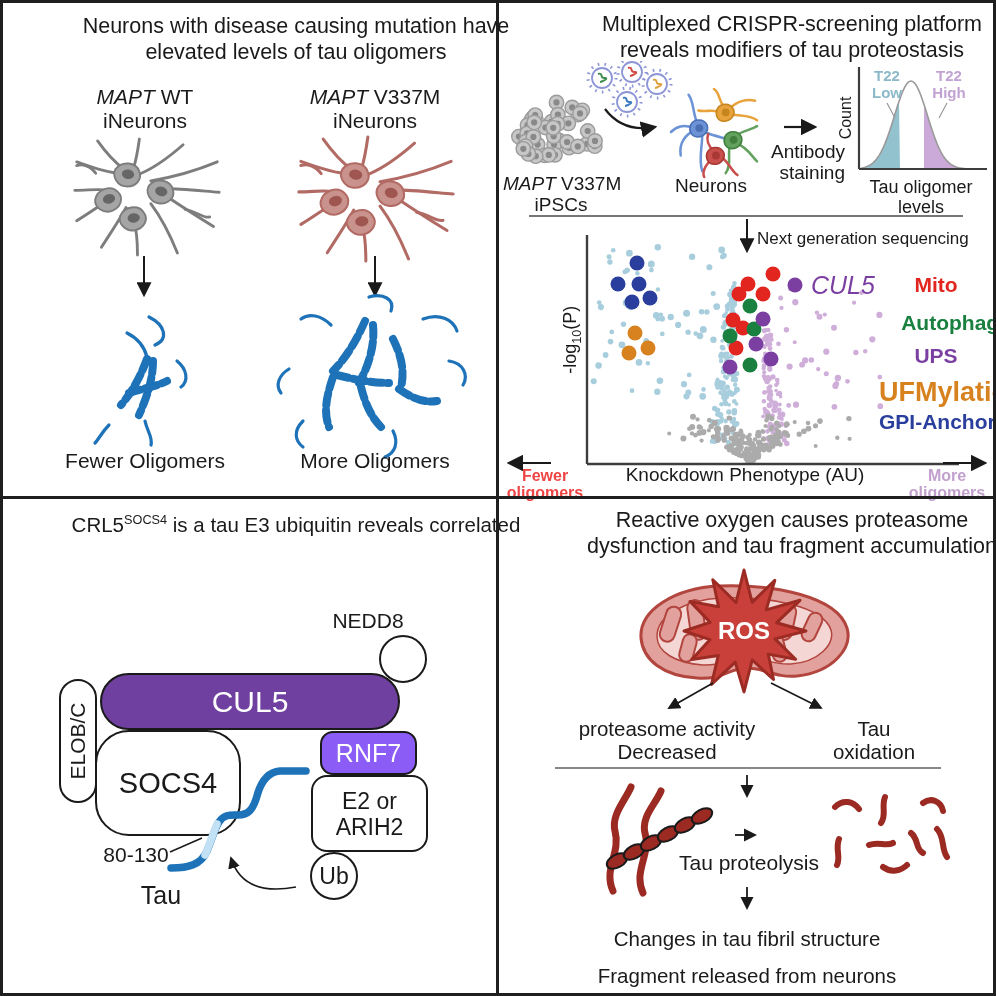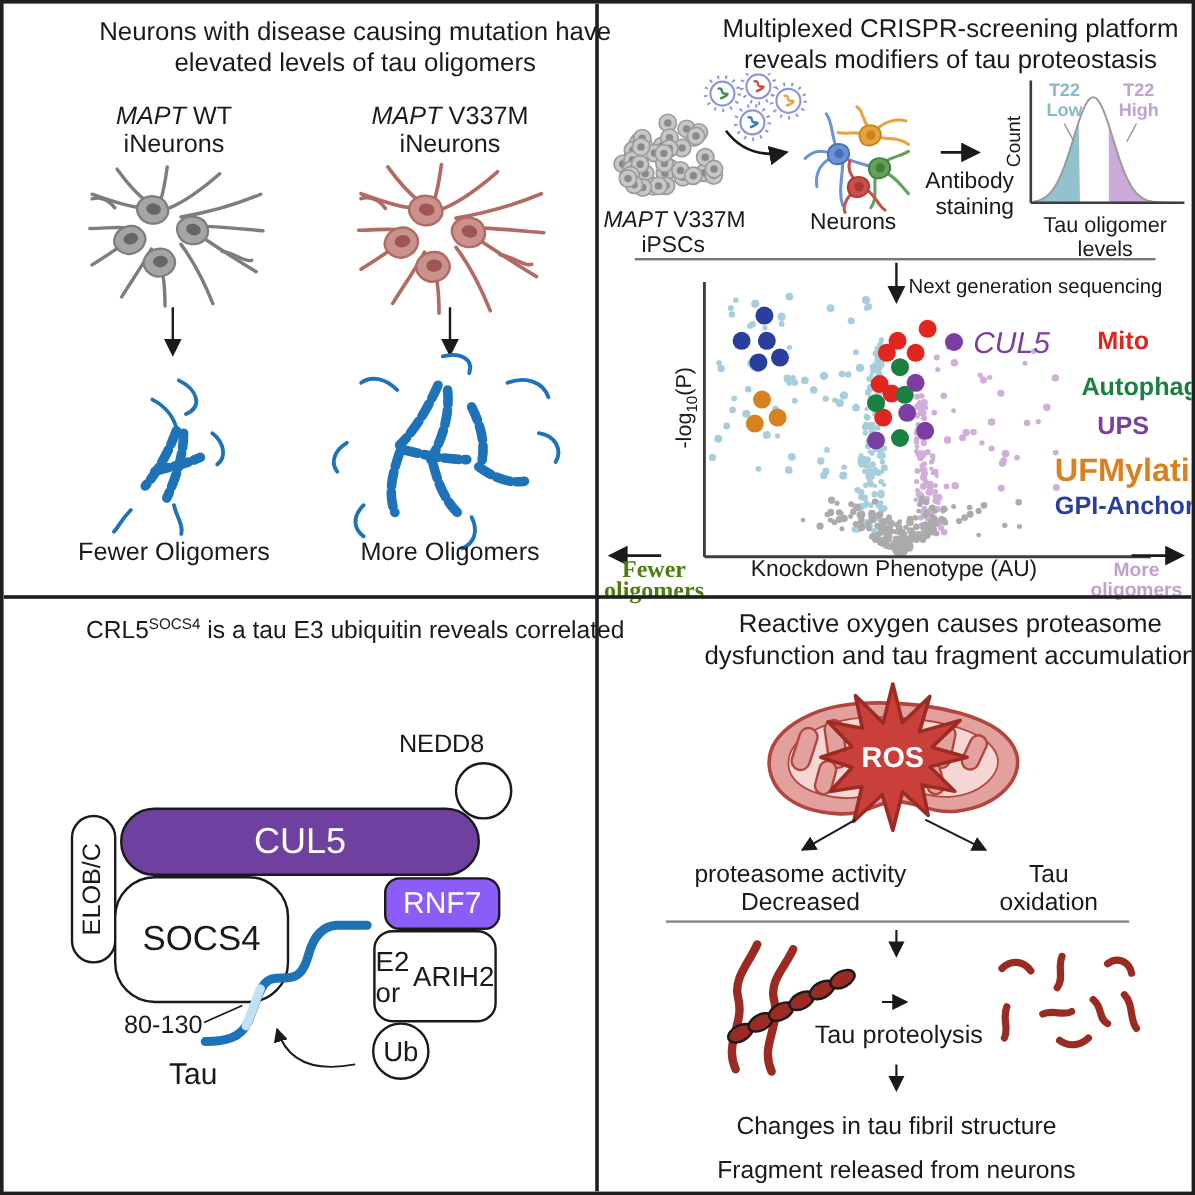--- a/index.html
+++ b/index.html
@@ -945,21 +945,21 @@
         <text x="254" y="63" fill="#7b3fa2" font-size="25" font-style="italic">CUL5</text>
       </svg>
     <div class="a t rot" style="left:18px;top:325px;width:110px;font-size:18px">
       <span>-log</span><sub>10</sub><span>(P)</span>
     </div>
     <div class="a t" style="left:96px;top:461px;width:300px;font-size:19px">Knockdown Phenotype (AU)</div>
 
     <svg class="a" style="left:2px;top:452px" width="56" height="16">
       <line x1="50" y1="8" x2="8" y2="8" stroke="#1a1a1a" stroke-width="2.2" marker-end="url(#ah)"></line>
     </svg>
-    <div class="a t b" style="left: 4px; top: 464px; width: 84px; font-size: 20px; line-height: 17px; color: #4d7c0f; font-family: Liberation Serif, serif;">
+    <div class="a t b" style="left: 4px; top: 464px; width: 84px; font-size: 16px; line-height: 17px; color: #ef4444;">
       <div>Fewer</div>
       <div>oligomers</div>
     </div>
     <svg class="a" style="left:438px;top:452px" width="56" height="16">
       <line x1="6" y1="8" x2="48" y2="8" stroke="#1a1a1a" stroke-width="2.2" marker-end="url(#ah)"></line>
     </svg>
     <div class="a t b" style="left: 406px; top: 464px; width: 84px; font-size: 16px; line-height: 17px; color: rgb(194, 160, 206);">
       <div>More</div>
       <div>oligomers</div>
     </div>
@@ -988,21 +988,21 @@
     </div>
 
     <div class="box" style="left:92px;top:231px;width:146px;height:106px;border-radius:34px;z-index:2;font-size:29px">
       <span>SOCS4</span>
     </div>
 
     <div class="box" style="left: 317px; top: 232px; width: 97px; height: 44px; border-radius: 13px; z-index: 3; color: rgb(255, 255, 255); font-size: 25px; background: #8b5cf6;">
       <span>RNF7</span>
     </div>
 
-    <div class="box" style="left:308px;top:276px;width:103px;height:77px;border-radius:16px;z-index:2;font-size:23px;line-height:26px;flex-direction:row">
+    <div class="box" style="left:308px;top:276px;width:117px;height:77px;border-radius:16px;z-index:2;font-size:23px;line-height:26px;flex-direction:column">
       <div>E2 or</div>
       <div>ARIH2</div>
     </div>
 
     <div class="box" style="left:307px;top:353px;width:48px;height:48px;border-radius:50%;z-index:2;font-size:23px">
       <span>Ub</span>
     </div>
 
     <svg class="a" style="left:0;top:0;z-index:4;pointer-events:none" width="494" height="494" viewBox="0 0 494 494">
       <path d="M168,369 C185,369 198,366 204,352 C209,340 211,331 216,323 C221,315 228,316 235,316 C245,316 250,311 254,297 C258,282 265,273 277,272 L303,272" fill="none" stroke-width="7.5" stroke-linecap="round" stroke="#1d72b8"></path>

